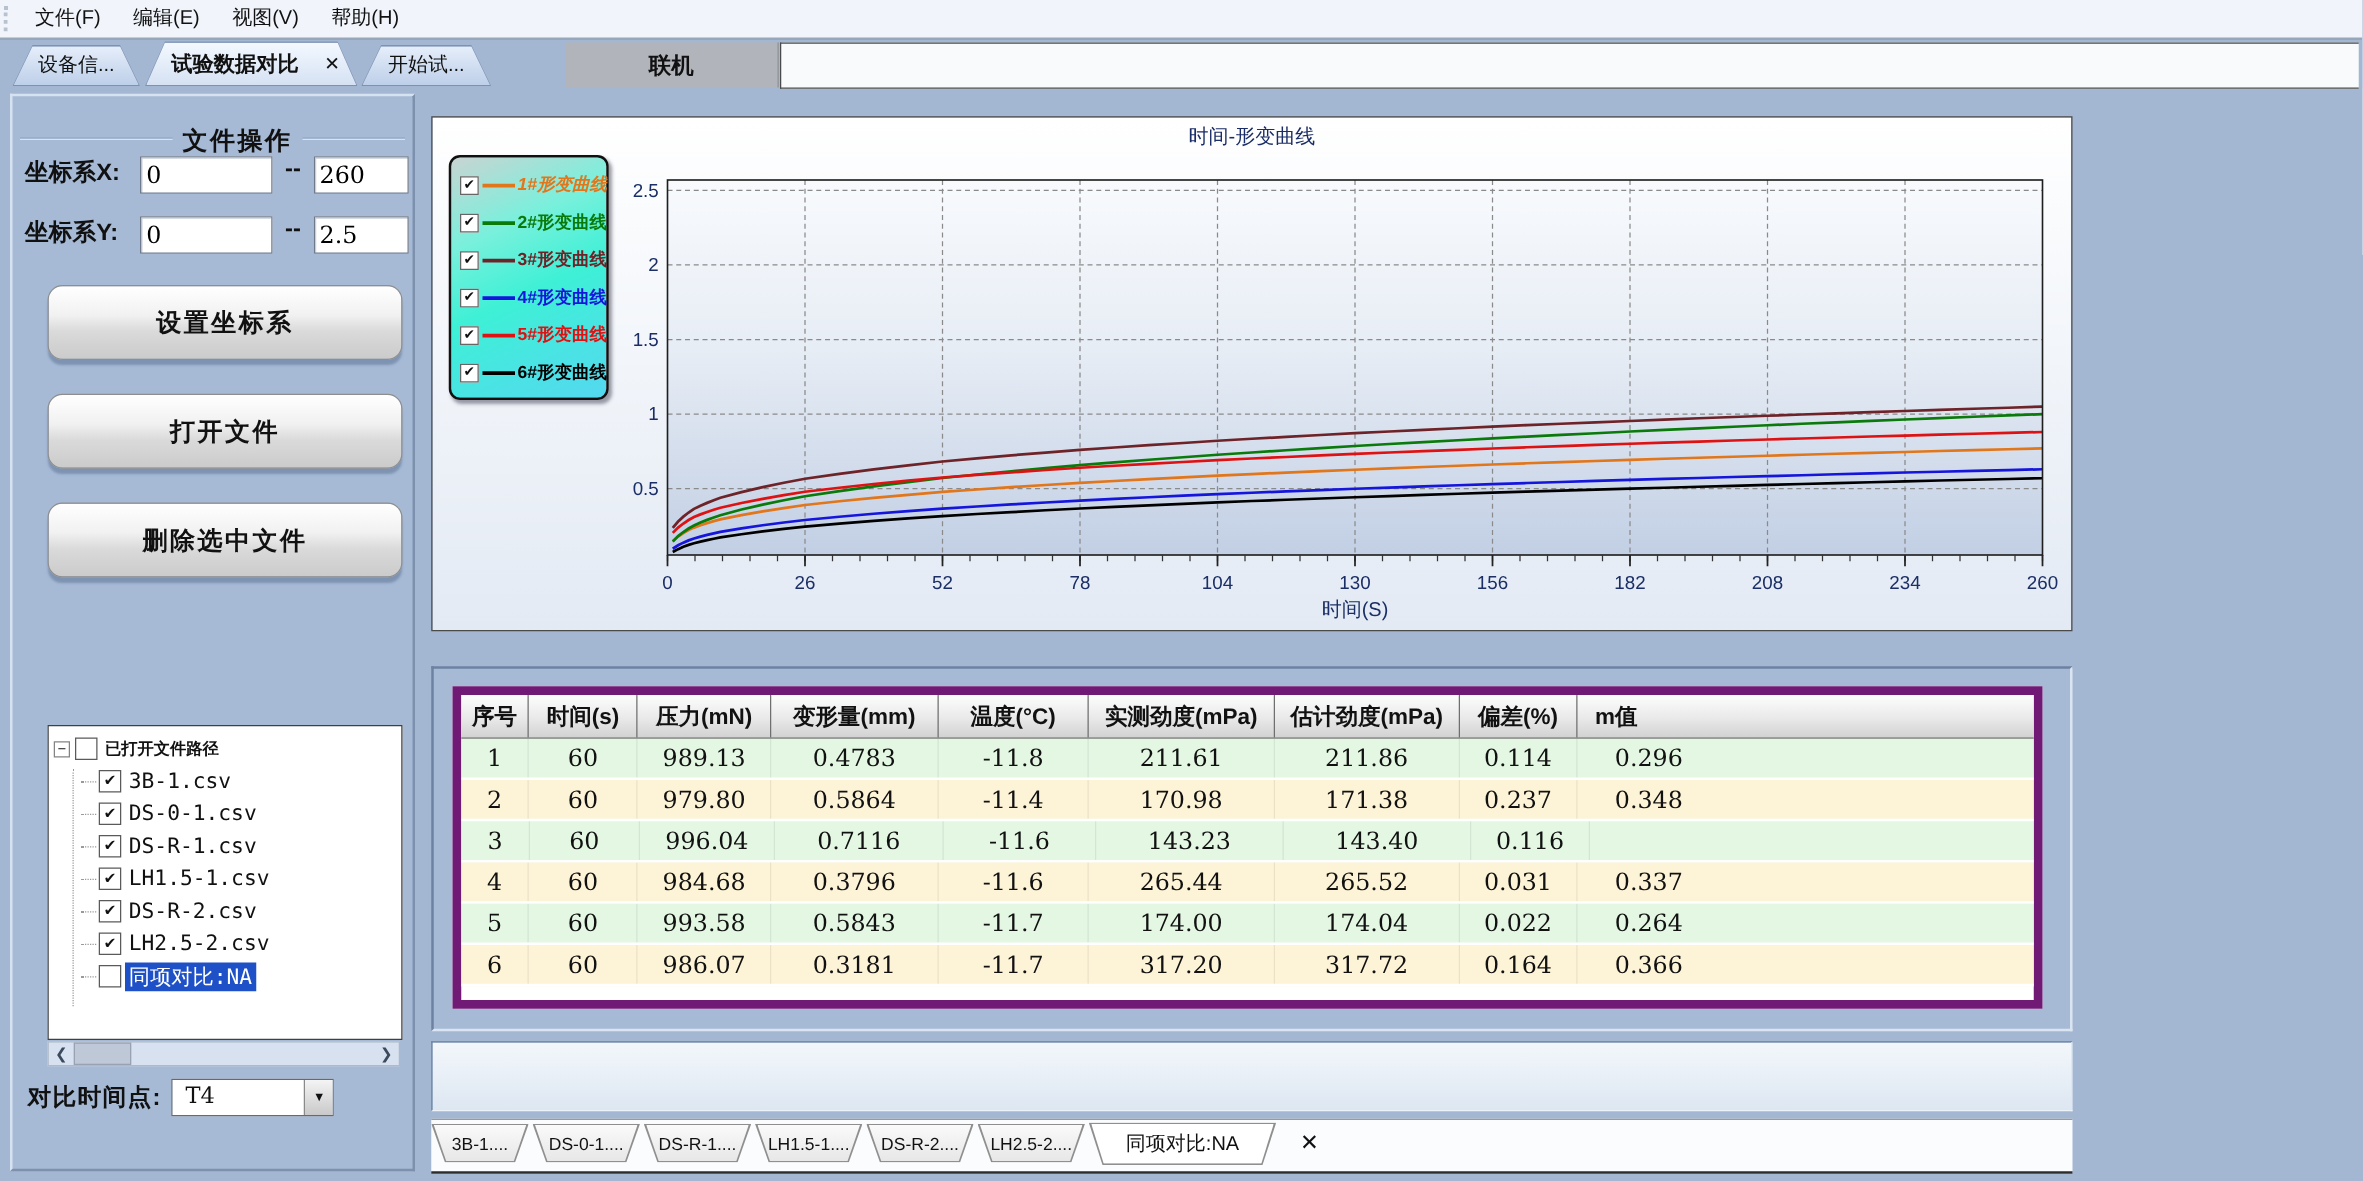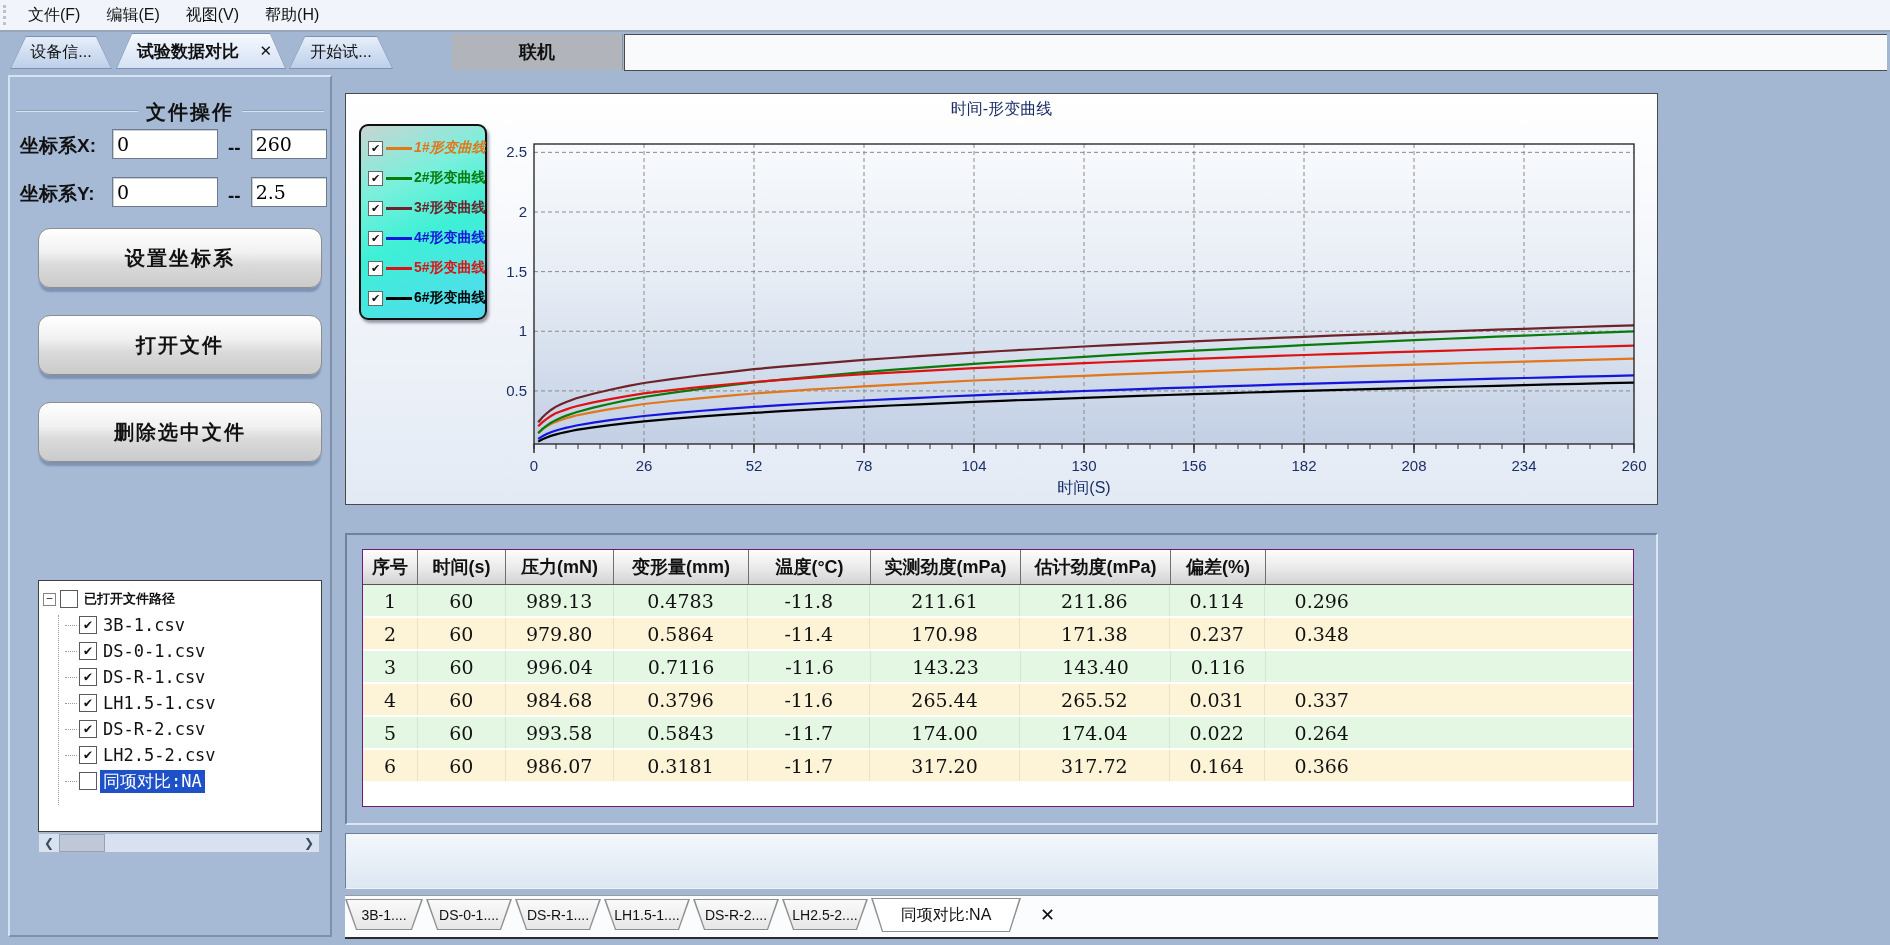--- a/index.html
+++ b/index.html
@@ -28,21 +28,21 @@
   #toprest{position:absolute;left:624px;top:2px;width:1262px;height:35px;background:#f8fafb;
        border:1px solid #4a4a4a;border-right:none;}
   
   #left-panel{position:absolute;left:8px;top:75px;width:324px;height:862px;background:#a6bad6;
        border-top:2px solid #d7e2f0;border-left:2px solid #d7e2f0;
        border-right:2px solid #7d91ad;border-bottom:2px solid #7d91ad;box-sizing:border-box;}
   #group-line{position:absolute;left:6px;right:6px;top:33px;height:0;
        border-top:1px solid #8ea2be;border-bottom:1px solid #d8e3f1;}
   #group-title{position:absolute;left:128px;top:22px;background:#a6bad6;padding:0 8px;
        font-size:20px;font-weight:bold;letter-spacing:2px;}
-  .coord-row{position:absolute;left:10px;height:34px;display:flex;align-items:flex-end;}
+  .coord-row{position:absolute;left:10px;height:34px;display:flex;align-items:flex-start;}
   .coord-label{font-size:19px;font-weight:bold;width:92px;}
   .coord-input{width:96px;height:28px;border:1px solid #6f7b8c;background:#fff;font-size:19px;
        padding:0 4px;font-family:"DejaVu Serif",serif;box-shadow:inset 1px 1px 0 #c7cfdb;}
   .coord-sep{margin:0 10px;font-size:19px;font-weight:bold;}
   .coord-input.short{width:66px;}
   .panel-btn{position:absolute;left:28px;width:282px;height:58px;border:1px solid #8e8e8e;
        border-radius:12px;background:linear-gradient(#ffffff 0%,#f1f1f1 40%,#dadada 62%,#cbcbcb 100%);
        font-size:20px;font-weight:bold;display:flex;align-items:center;justify-content:center;
        box-shadow:0 5px 2px -1px #7e93b2;cursor:pointer;letter-spacing:2px;}
   #tree{position:absolute;left:28px;top:503px;width:282px;height:250px;background:#fff;
@@ -85,21 +85,21 @@
   .leg-row{position:absolute;left:7px;display:flex;align-items:center;height:20px;}
   .leg-cb{width:13px;height:13px;border:1px solid #666;background:#fff;font-size:11px;line-height:12px;
        text-align:center;font-weight:bold;margin-right:3px;flex:none;cursor:pointer;}
   .leg-line{width:26px;height:3px;margin-right:2px;flex:none;}
   .leg-text{font-size:14px;font-weight:bold;white-space:nowrap;}
   
   #table-panel{position:absolute;left:345px;top:533px;width:1313px;height:292px;background:#a6bad6;
        border-top:2px solid #6d82a1;border-left:2px solid #6d82a1;
        border-bottom:2px solid #dbe5f2;border-right:2px solid #dbe5f2;box-sizing:border-box;}
   #dtable{position:absolute;left:15px;top:14px;width:1272px;height:258px;background:#fff;
-       border:1px solid #701a75;box-sizing:border-box;overflow:hidden;}
+       border:7px solid #701a75;box-sizing:border-box;overflow:hidden;}
   .hrow{display:flex;height:34px;background:linear-gradient(#fdfdfd,#e9e9e9 55%,#d2d2d2);
        border-bottom:1px solid #555;}
   .hcell{font-size:18px;font-weight:bold;display:flex;align-items:center;justify-content:center;
        border-right:1px solid #6f6f6f;box-sizing:border-box;white-space:nowrap;}
   .hcell.last{justify-content:flex-start;padding-left:14px;border-right:none;}
   .drow{display:flex;height:33px;border-bottom:2px solid #fff;box-sizing:border-box;}
   .dcell{font-family:"DejaVu Serif",serif;font-size:19px;display:flex;align-items:center;
        justify-content:center;border-right:1px solid rgba(0,0,0,0.07);box-sizing:border-box;}
   .dcell.last{justify-content:flex-start;padding-left:30px;border-right:none;}
   
@@ -214,20 +214,27 @@
         </div>
       </div>
 
     <div id="hscroll">
       <div class="scr-arrow">❮</div>
       <div id="scr-thumb"></div>
       <div id="scr-space"></div>
       <div class="scr-arrow">❯</div>
     </div>
 
+    <div id="cmp-row">
+      <span id="cmp-label">对比时间点:</span>
+      <div id="cmp-combo">
+        <div id="cmp-value">T4</div>
+        <div id="cmp-btn">▼</div>
+      </div>
+    </div>
   <div class="panel-btn" style="top: 151px;">设置坐标系</div>
       <div class="panel-btn" style="top: 238px;">打开文件</div>
       <div class="panel-btn" style="top: 325px;">删除选中文件</div>
     </div>
 
   <div id="chart-panel">
     <div id="chart-title">时间-形变曲线</div>
     <svg id="chart-svg" width="1160" height="360">
         <defs>
           <linearGradient id="pg" x1="0" y1="0" x2="0" y2="1">
@@ -383,20 +390,21 @@
 
     <div class="hrow">
           <div class="hcell" style="width: 55px;">序号</div>
           <div class="hcell" style="width: 88px;">时间(s)</div>
           <div class="hcell" style="width: 108px;">压力(mN)</div>
           <div class="hcell" style="width: 135px;">变形量(mm)</div>
           <div class="hcell" style="width: 122px;">温度(°C)</div>
           <div class="hcell" style="width: 150px; text-align: center;">实测劲度(mPa)</div>
           <div class="hcell" style="width: 150px;">估计劲度(mPa)</div>
           <div class="hcell" style="width: 95px;">偏差(%)</div>
+          <div class="hcell last" style="width: 369px;">m值</div>
         </div>
         <div class="drow" style="background: rgb(227, 247, 227);">
           <div class="dcell" style="width: 55px;">1</div>
           <div class="dcell" style="width: 88px;">60</div>
           <div class="dcell" style="width: 108px;">989.13</div>
           <div class="dcell" style="width: 135px;">0.4783</div>
           <div class="dcell" style="width: 122px;">-11.8</div>
           <div class="dcell" style="width: 150px;">211.61</div>
           <div class="dcell" style="width: 150px;">211.86</div>
           <div class="dcell" style="width: 95px;">0.114</div>

